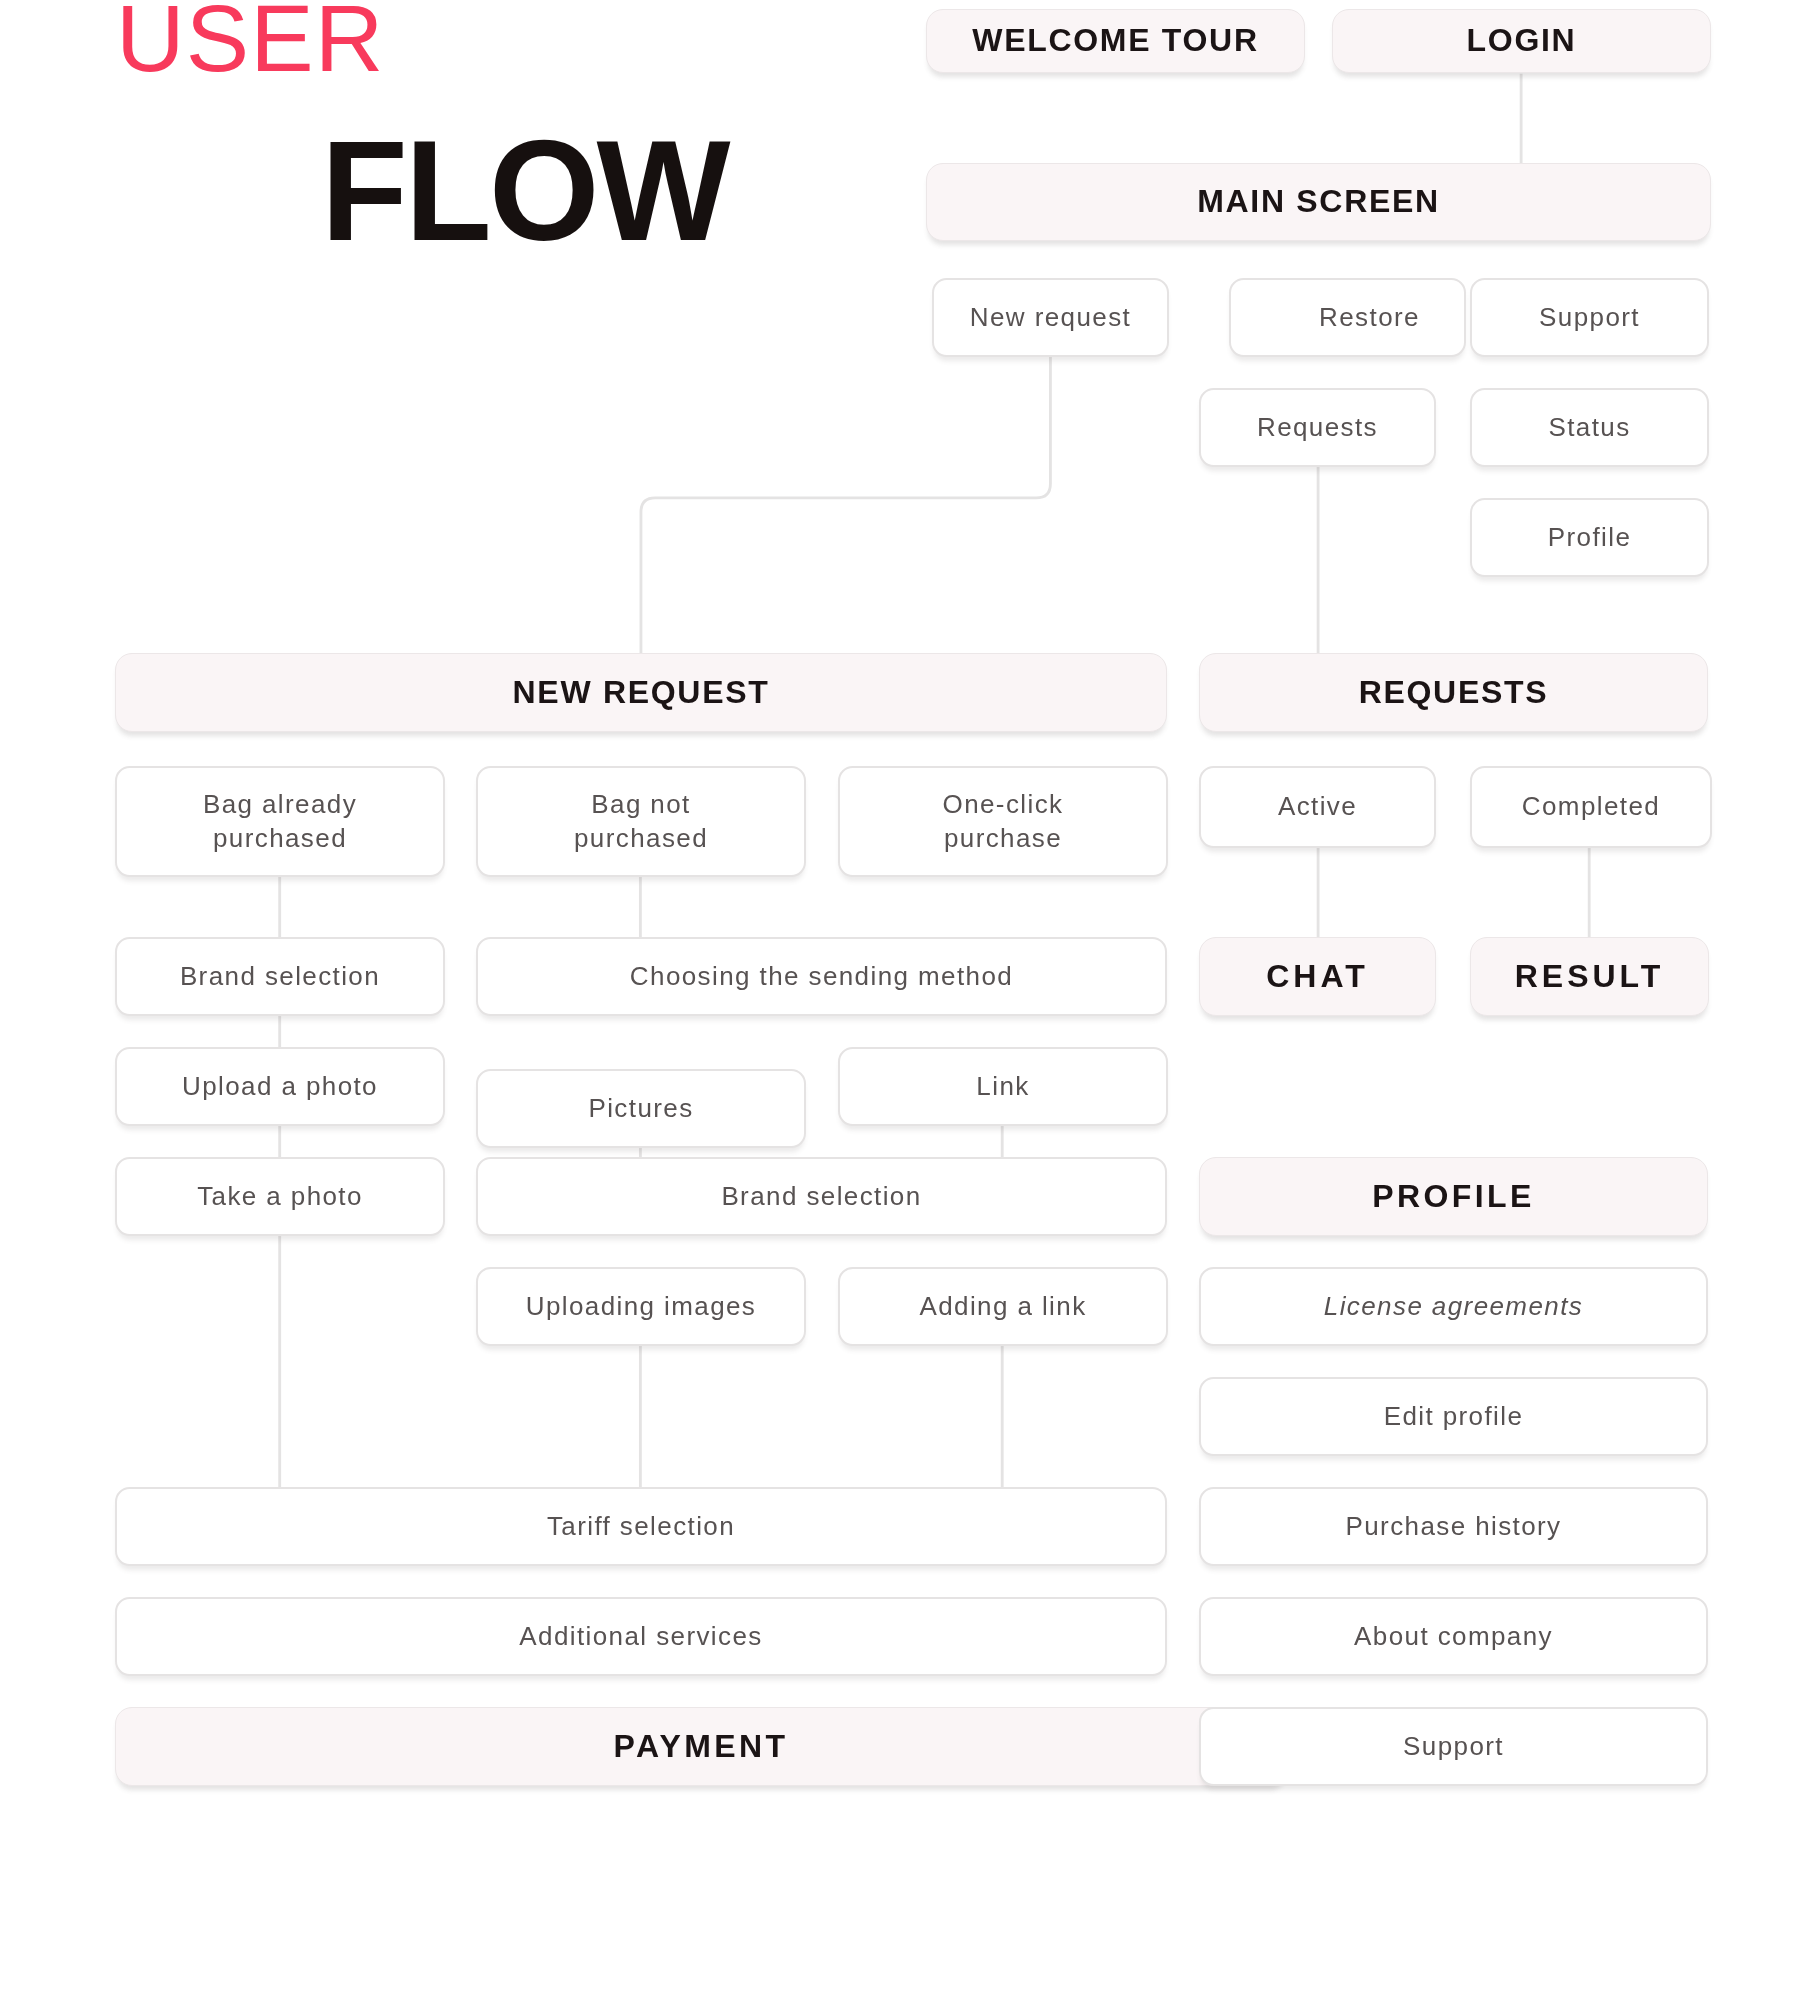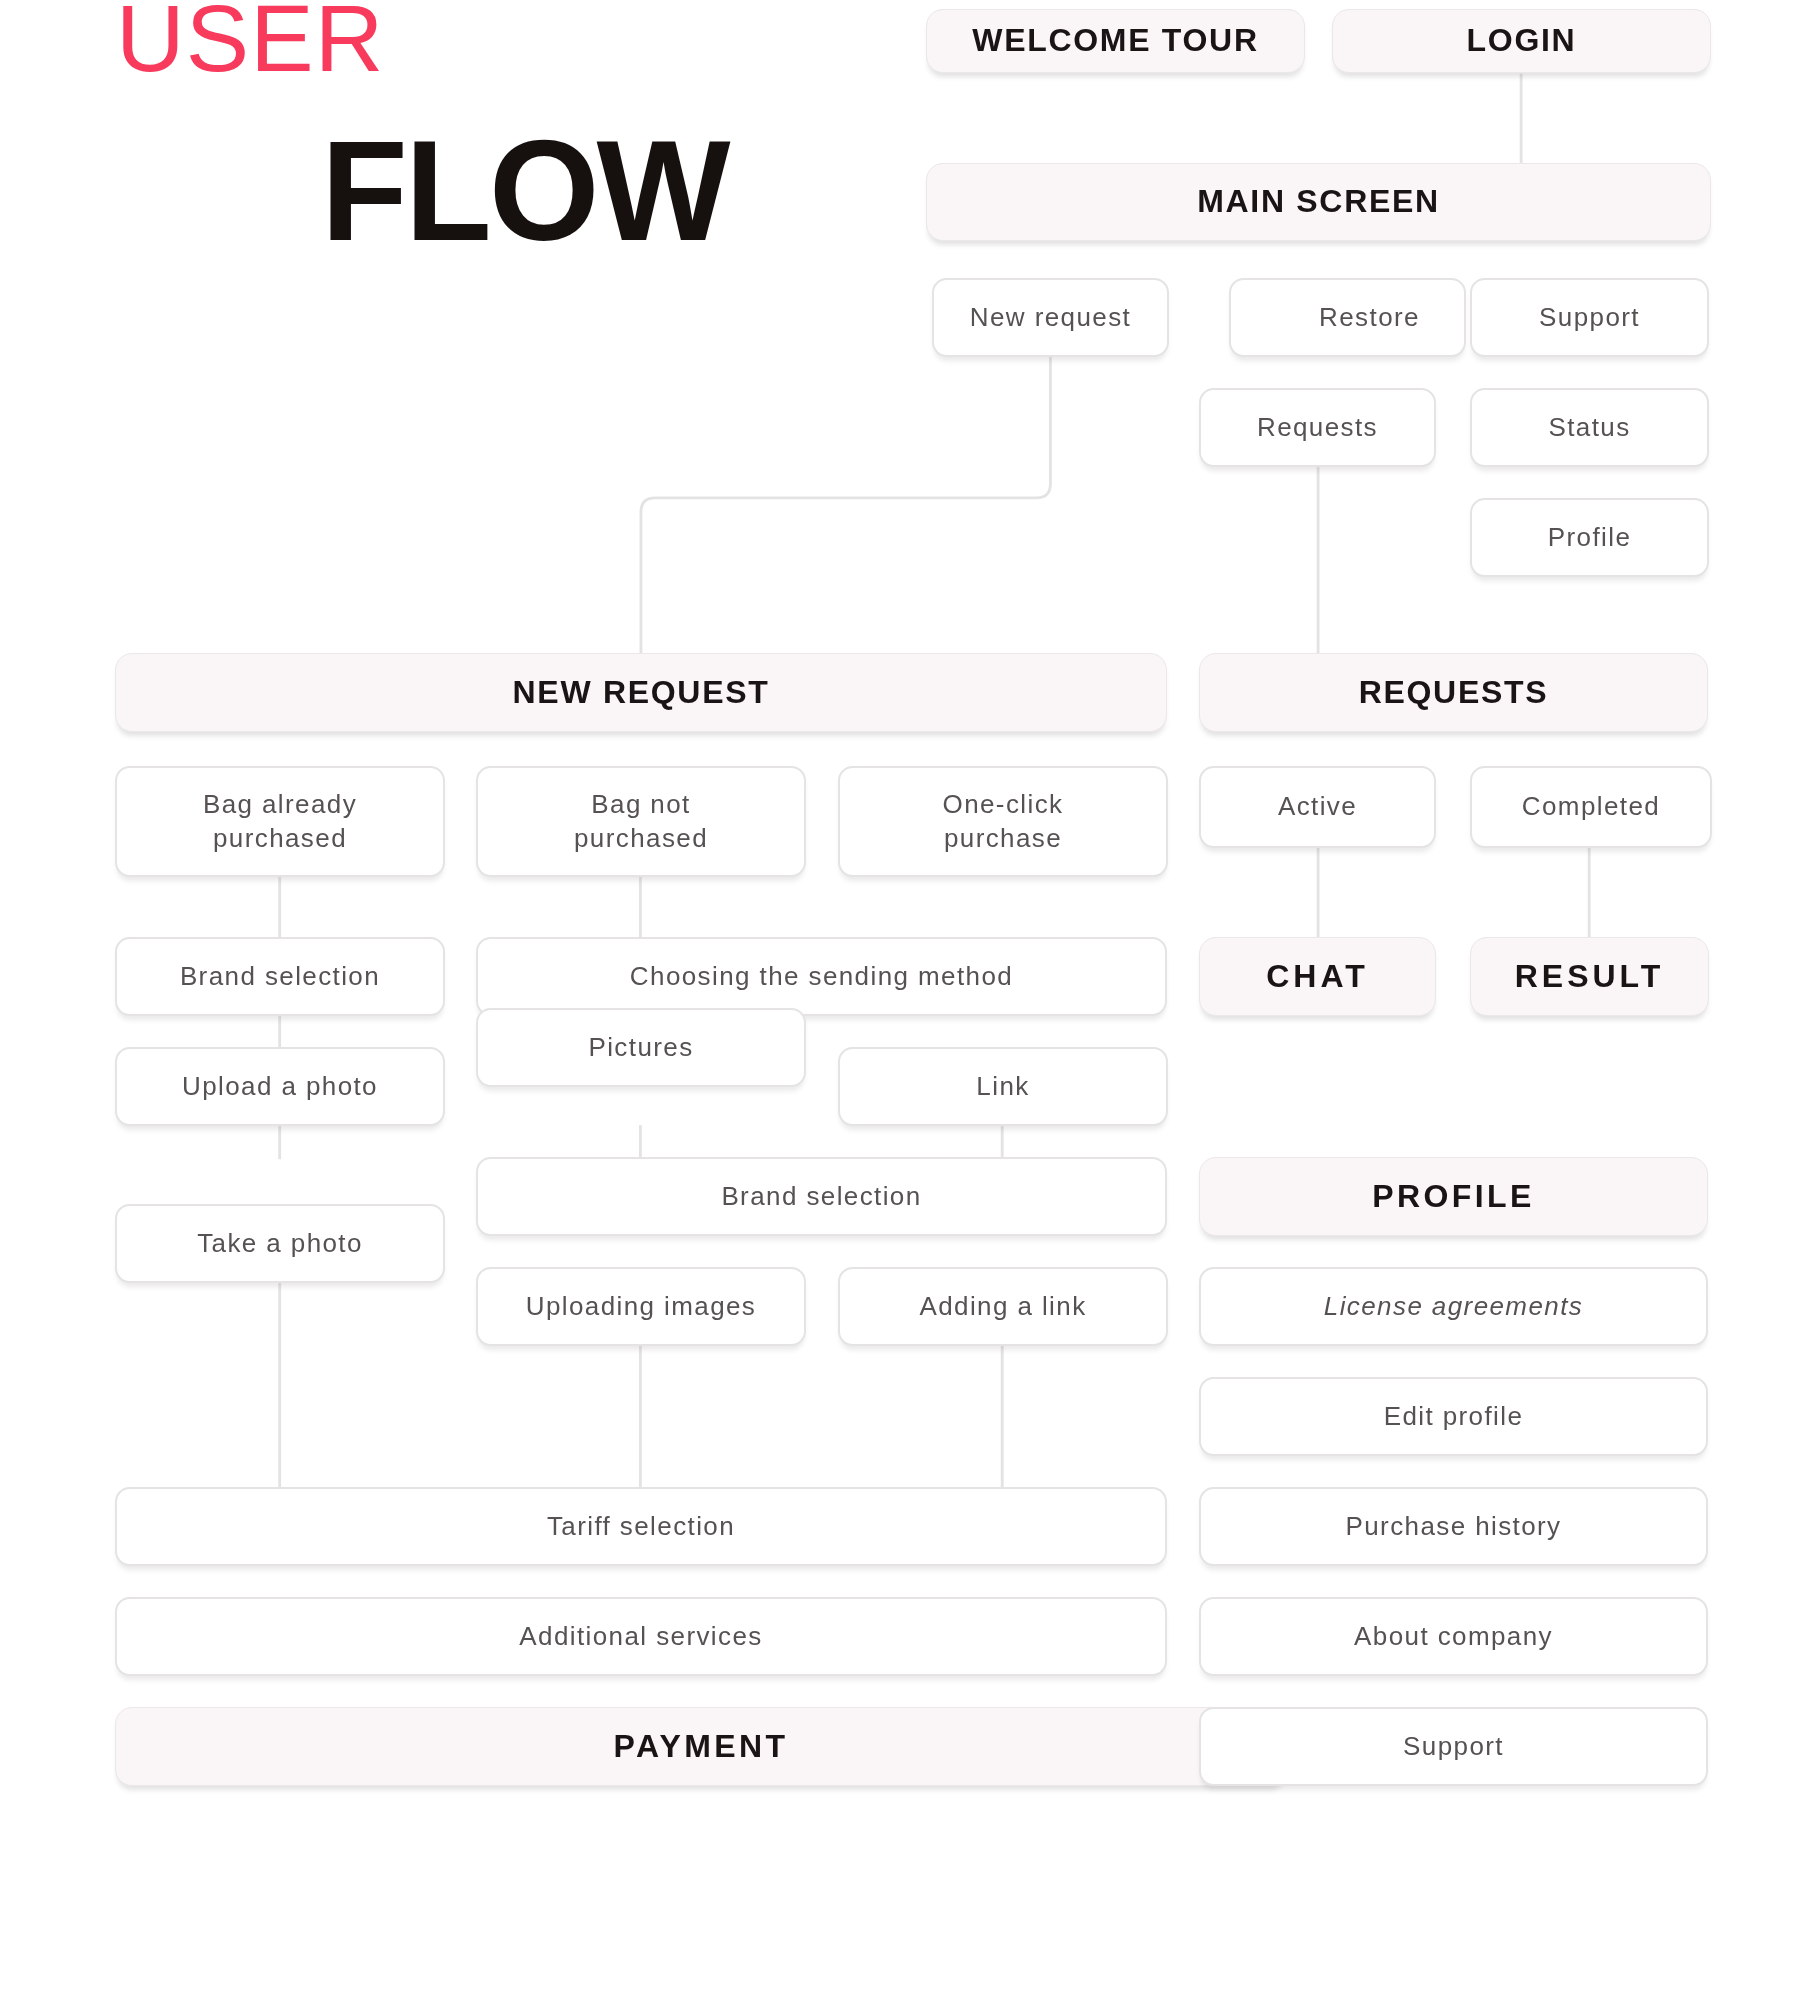--- a/index.html
+++ b/index.html
@@ -81,24 +81,24 @@
 purchase</div>
 <div class="node plain" style="left:1199px;top:766px;width:237px;height:82px;">Active</div>
 <div class="node plain" style="left:1470px;top:766px;width:242px;height:82px;">Completed</div>
 
 <div class="node plain" style="left:115px;top:937px;width:330px;height:79px;">Brand selection</div>
 <div class="node plain" style="left:476px;top:937px;width:691px;height:79px;">Choosing the sending method</div>
 <div class="node hl" style="left:1199px;top:937px;width:237px;height:79px;letter-spacing:4px;">CHAT</div>
 <div class="node hl" style="left:1470px;top:937px;width:239px;height:79px;letter-spacing:4px;">RESULT</div>
 
 <div class="node plain" style="left:115px;top:1047px;width:330px;height:79px;">Upload a photo</div>
-<div class="node plain" style="left:476px;top:1008px;width:330px;height:79px;">Pictures</div>
+<div class="node plain" style="left:476px;top:1069px;width:330px;height:79px;">Pictures</div>
 <div class="node plain" style="left:838px;top:1047px;width:330px;height:79px;">Link</div>
 
-<div class="node plain" style="left:115px;top:1157px;width:330px;height:79px;margin-top:47px;">Take a photo</div>
+<div class="node plain" style="left:115px;top:1157px;width:330px;height:79px;">Take a photo</div>
 <div class="node plain" style="left:476px;top:1157px;width:691px;height:79px;">Brand selection</div>
 <div class="node hl" style="left:1199px;top:1157px;width:509px;height:79px;letter-spacing:3.4px;">PROFILE</div>
 
 <div class="node plain" style="left:476px;top:1267px;width:330px;height:79px;">Uploading images</div>
 <div class="node plain" style="left:838px;top:1267px;width:330px;height:79px;">Adding a link</div>
 <div class="node plain" style="left:1199px;top:1267px;width:509px;height:79px;font-style:italic;">License agreements</div>
 
 <div class="node plain" style="left:1199px;top:1377px;width:509px;height:79px;">Edit profile</div>
 
 <div class="node plain" style="left:115px;top:1487px;width:1052px;height:79px;">Tariff selection</div>

